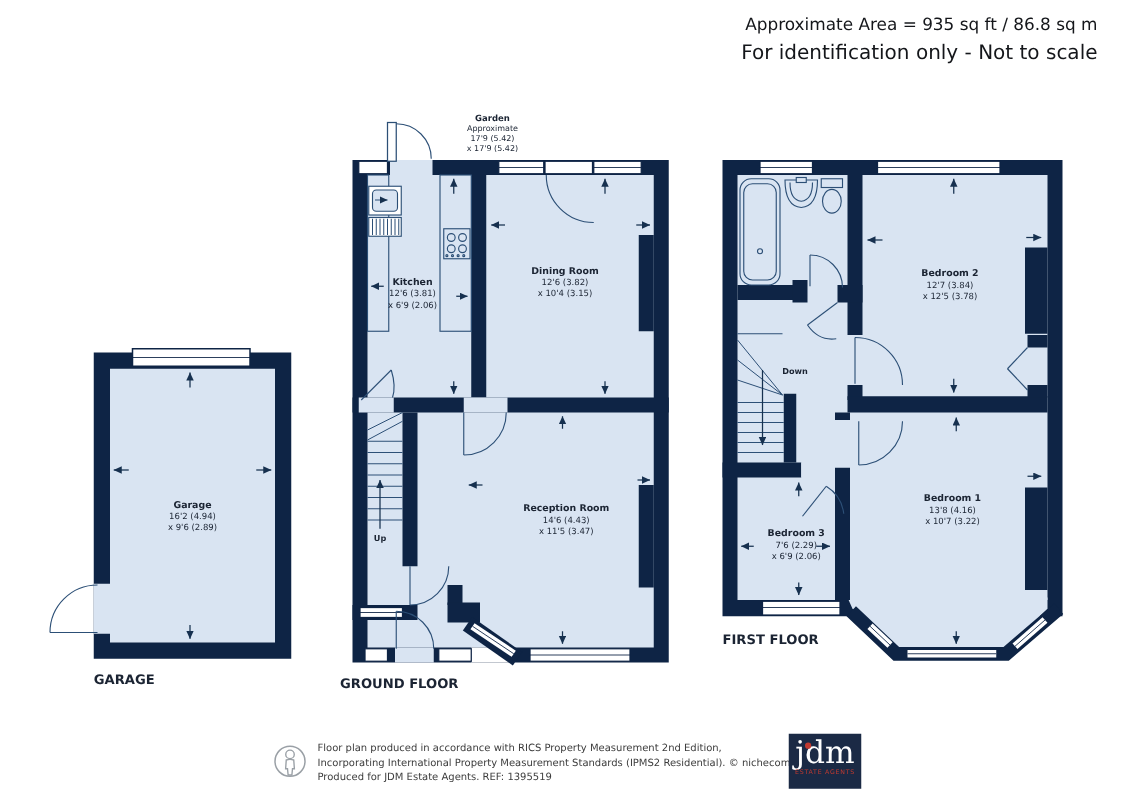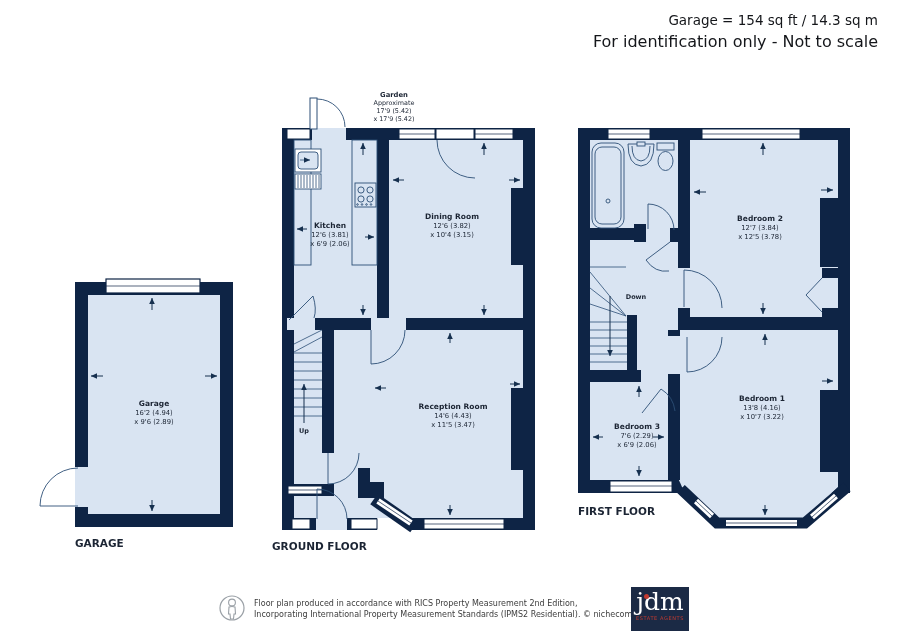--- a/index.html
+++ b/index.html
@@ -288,33 +288,34 @@
     <text class="rname" x="637" y="429">Bedroom 3</text>
     <text class="rdim" x="637" y="438">7'6 (2.29)</text>
     <text class="rdim" x="637" y="447">x 6'9 (2.06)</text>
     <text class="stxt" x="636" y="299">Down</text>
     <text class="flabel" x="578" y="515">FIRST FLOOR</text>
   </g>
   </g>
 </svg>
 
 <div class="header">
-  <div class="sub">Garage = 154 sq ft / 14.3 sq m</div>
+  <div class="sub">Approximate Area = 935 sq ft / 86.8 sq m</div>
   <div class="note">For identification only - Not to scale</div>
 </div>
 
 <div class="footer">
   <svg width="30" height="34" viewBox="0 0 30 34">
     <circle cx="15" cy="17" r="12" stroke="#9aa0a6" stroke-width="1.2" fill="none"></circle>
     <circle cx="15" cy="11.5" r="3.4" stroke="#9aa0a6" stroke-width="1.1" fill="none"></circle>
     <path d="M 12,16 Q 15,15 18,16 L 18.5,23 17,23 16.5,28 13.5,28 13,23 11.5,23 Z" stroke="#9aa0a6" stroke-width="1.1" fill="none"></path>
   </svg>
   <div class="ftext">
     <div>Floor plan produced in accordance with RICS Property Measurement 2nd Edition,</div>
     <div>Incorporating International Property Measurement Standards (IPMS2 Residential).   © nichecom 2026.</div>
+    <div>Produced for JDM Estate Agents.   REF: 1395519</div>
   </div>
 </div>
 
 <div class="logo">
   <div class="jdm">jdm</div>
   <div class="dot"></div>
   <div class="sub">ESTATE AGENTS</div>
 </div>
 
 </body></html>

